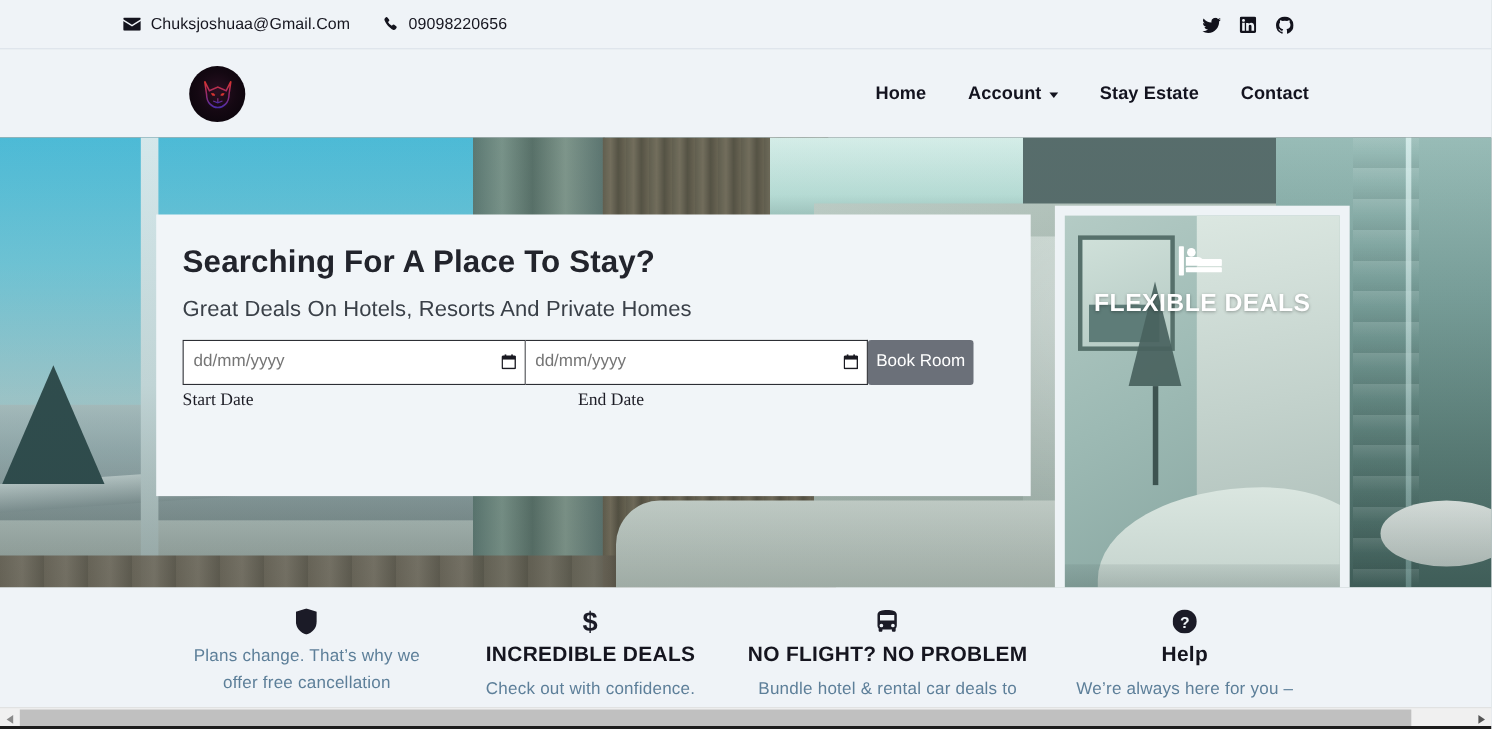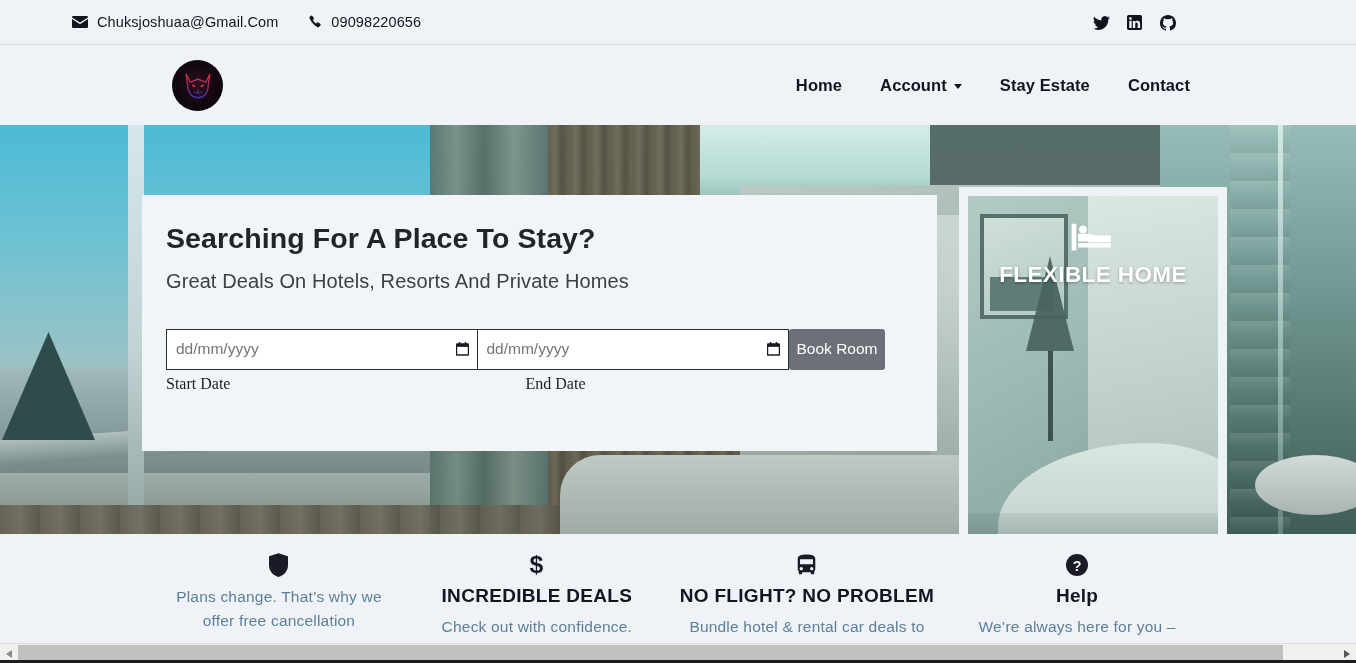--- a/index.html
+++ b/index.html
@@ -26,21 +26,21 @@
     position: relative;
     height: 45px;
     background: #eff3f7;
     border-bottom: 1px solid #d5dde4;
     display: flex;
     align-items: center;
   }
   .topbar-left {
     display: flex;
     align-items: flex-end;
-    margin-left: 72px;
+    margin-left: 112px;
     gap: 30px;
   }
   .contact-item {
     display: flex;
     align-items: center;
     gap: 9px;
     font-size: 14.5px;
     color: #15151f;
     letter-spacing: 0.1px;
   }
@@ -219,21 +219,21 @@
   }
   .panel-sub {
     font-size: 20px;
     color: #3a4048;
     margin-top: 13px;
     letter-spacing: .1px;
   }
   .date-row {
     display: flex;
     align-items: stretch;
-    margin-top: 36px;
+    margin-top: 16px;
     width: 719px;
   }
   .date-field { position: relative; flex: 1; }
   .date-field input {
     width: 100%;
     height: 41px;
     border: 1px solid #2d2f35;
     background: #ffffff;
     font-family: "Liberation Sans", sans-serif;
     font-size: 15.5px;
@@ -573,21 +573,21 @@
         <div class="fi-content">
           <div class="fi-bed-icon">
             <svg width="44" height="32" viewBox="0 0 24 18" fill="currentColor">
               <rect x="0" y="1" width="2.6" height="15" rx="0.4"></rect>
               <path d="M3.6 6.6h6.2a3 3 0 0 1 3 3V11H3.6V6.6Z"></path>
               <circle cx="6.4" cy="4.2" r="2.2"></circle>
               <rect x="9.6" y="7.6" width="12.4" height="3.6" rx="0.6"></rect>
               <rect x="3.6" y="11.8" width="18.4" height="2.6" rx="0.5"></rect>
             </svg>
           </div>
-          <div class="fi-title">FLEXIBLE HOME</div>
+          <div class="fi-title">FLEXIBLE DEALS</div>
         </div>
       </div>
     </div>
   </div>
 
   <div class="features">
 
     <div class="feature">
       <div class="f-icon">
         <svg width="19" height="24" viewBox="0 0 16 20" fill="currentColor">

